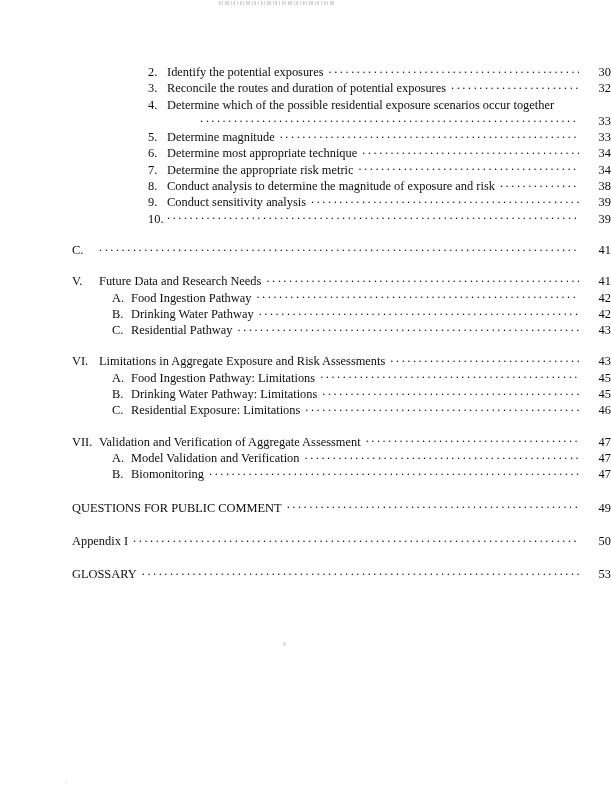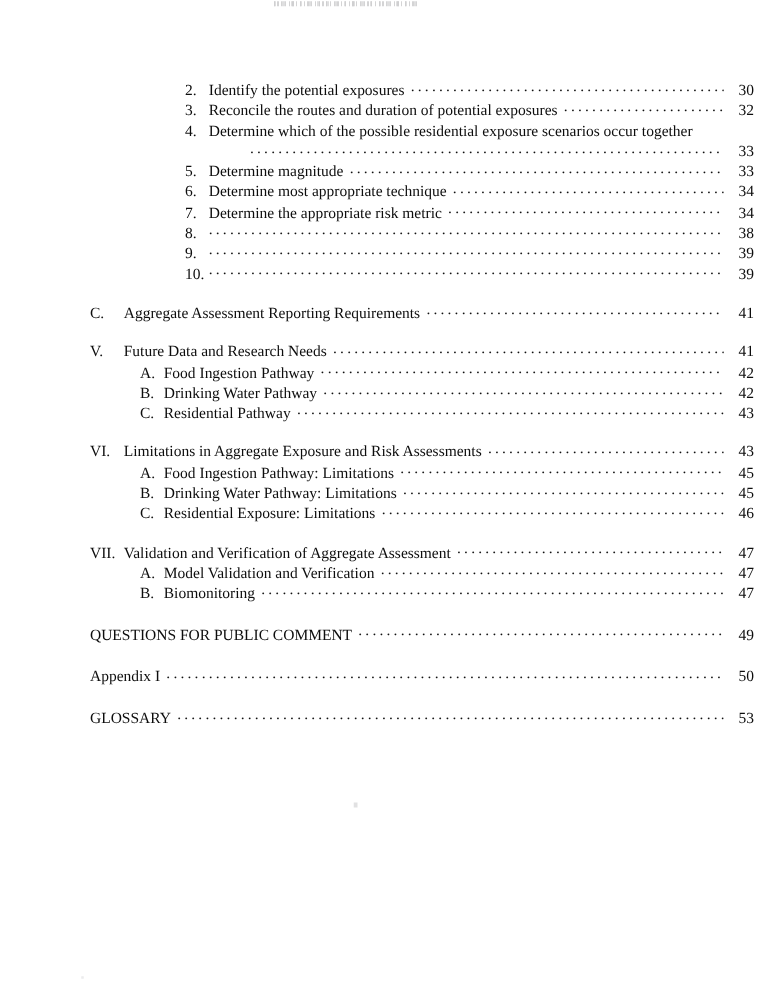--- a/index.html
+++ b/index.html
@@ -90,21 +90,21 @@
     bottom: -1px;
     letter-spacing: 2.55px;
     font-size: 12.4px;
     color: #111;
     white-space: nowrap;
   }
 
   .pageno {
     flex: 0 0 auto;
     width: 28px;
-    text-align: center;
+    text-align: right;
     padding-left: 4px;
   }
 
   
   .wrap-head .leader::before { content: ""; }
   .wrap-head .pageno { visibility: hidden; }
 
   .cont-row { padding-left: 200px; }
   .gap-md { height: 15px; }
   .gap-lg { height: 17px; }
@@ -152,37 +152,38 @@
       <span class="pageno">34</span>
     </div>
     <div class="toc-row lvl-num">
       <span class="marker">7.</span>
       <span class="label">Determine the appropriate risk metric</span>
       <span class="leader"></span>
       <span class="pageno">34</span>
     </div>
     <div class="toc-row lvl-num">
       <span class="marker">8.</span>
+      <span class="label">Conduct analysis to determine the magnitude of exposure and risk</span>
       <span class="leader"></span>
       <span class="pageno">38</span>
     </div>
     <div class="toc-row lvl-num">
       <span class="marker">9.</span>
+      <span class="label">Conduct sensitivity analysis</span>
       <span class="leader"></span>
       <span class="pageno">39</span>
     </div>
     <div class="toc-row lvl-num">
       <span class="marker">10.</span>
       <span class="leader"></span>
       <span class="pageno">39</span>
     </div>
     <div class="gap-md"></div>
     <div class="toc-row lvl-roman">
       <span class="marker">C.</span>
-      <span class="label">Aggregate Assessment Reporting Requirements</span>
       <span class="leader"></span>
       <span class="pageno">41</span>
     </div>
     <div class="gap-md"></div>
     <div class="toc-row lvl-roman">
       <span class="marker">V.</span>
       <span class="label">Future Data and Research Needs</span>
       <span class="leader"></span>
       <span class="pageno">41</span>
     </div>

